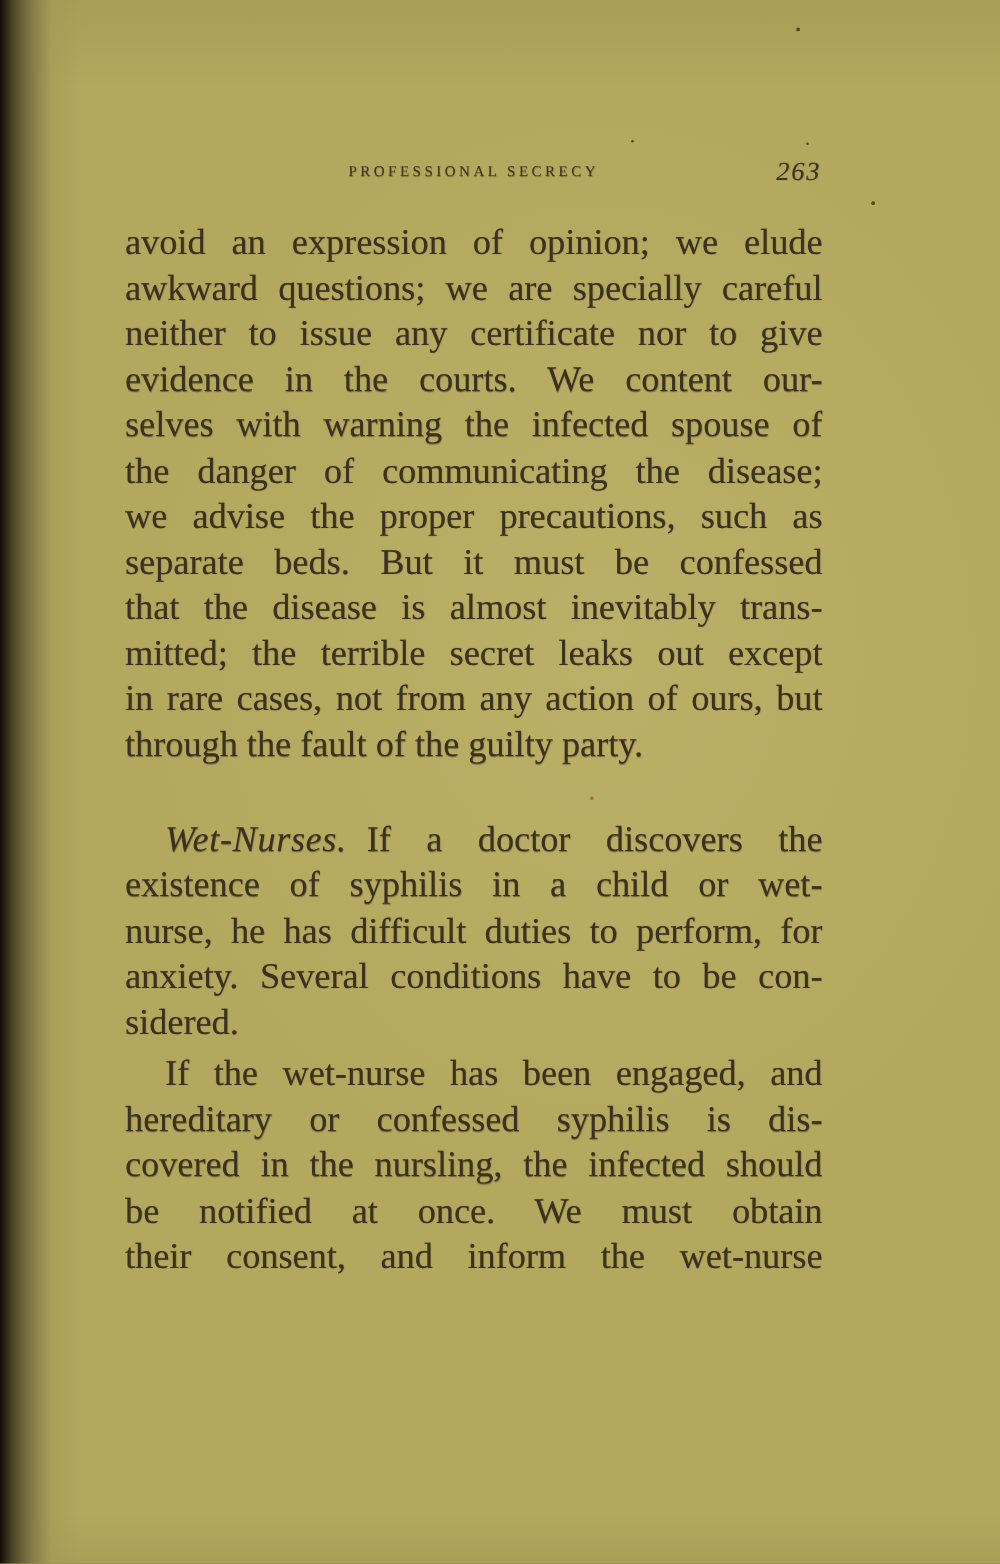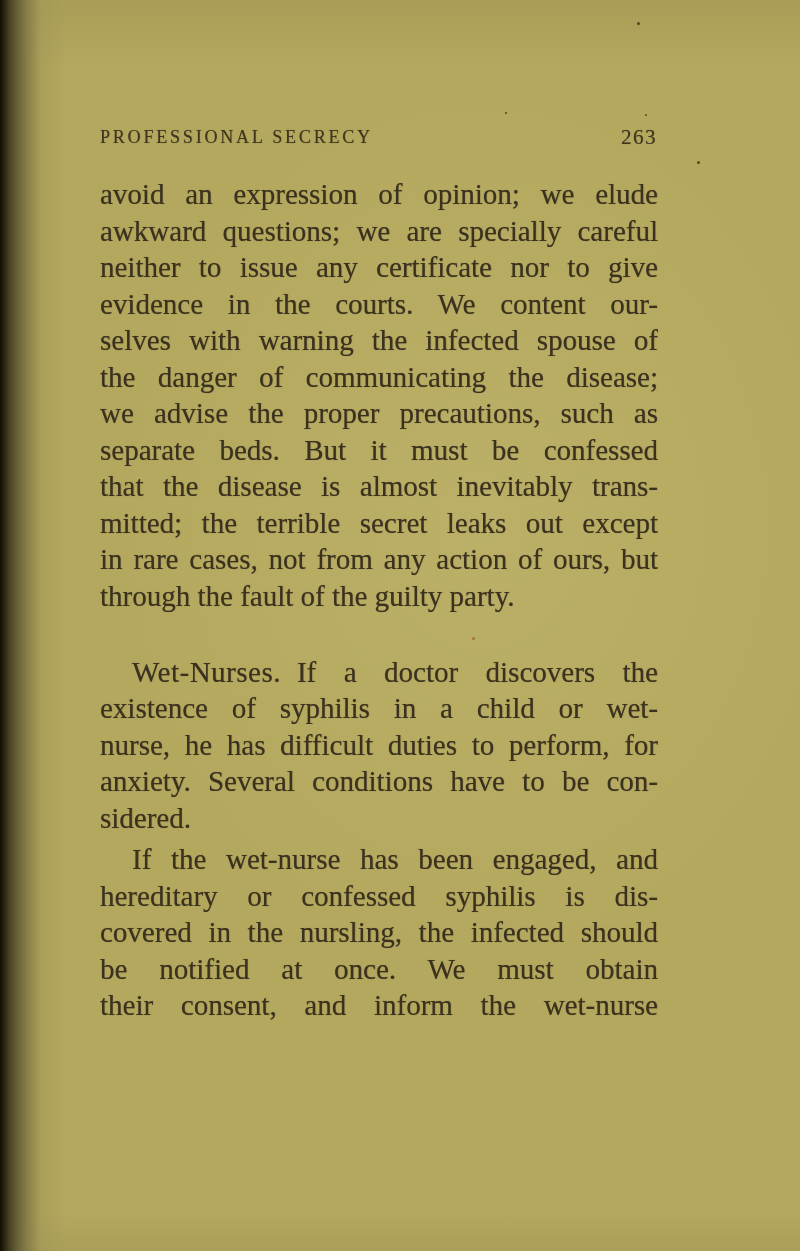--- a/index.html
+++ b/index.html
@@ -20,39 +20,39 @@
     background:linear-gradient(to right,
       #0f0c04 0%, #241f0e 5%, #4a4426 15%, #6b6238 27%,
       #8a8049 42%, rgba(162,151,85,0.55) 62%, rgba(176,165,92,0) 100%);
   }
   .header {
     position:absolute; left:100px; top:123px; width:558px; height:28px;
     line-height:28px; color:#3f3620;
     text-shadow:0.3px 0.3px 0.8px rgba(56,46,22,0.5);
   }
   .running-title {
-    display:block; text-align:left;
-    font-size:18px; letter-spacing:2.8px;
+    display:block; text-align:center;
+    font-size:12px; letter-spacing:2.8px;
   }
   .page-number {
     position:absolute; right:1px; top:0;
-    font-size:21px; letter-spacing:1.5px;
+    font-size:21px; letter-spacing:1.5px;font-style:italic;
   }
   .textblock {
     position:absolute; left:100px; top:176px; width:558px;
     font-size:29px; line-height:36.5px; color:#3a321f;
     text-shadow:0.3px 0.3px 0.8px rgba(56,46,22,0.55);
   }
   .line { height:36.5px; overflow:hidden; }
   .j { text-align:justify; }
   .j::after { content:""; display:inline-block; width:100%; height:0; }
   .indent { text-indent:32px; }
   .para-2 { margin-top:39.5px; }
   .para-3 { margin-top:5px; }
-  .lead { margin-right:0.55em; letter-spacing:0.5px; }
+  .lead { font-style:italic; margin-right:0.55em; letter-spacing:0.5px; }
   .speck {
     position:absolute; border-radius:50%;
     background:rgba(45,38,16,0.75);
   }
   .speck.red { background:rgba(150,62,42,0.55); }
 </style>
 </head>
 <body>
 
 <div class="page">

